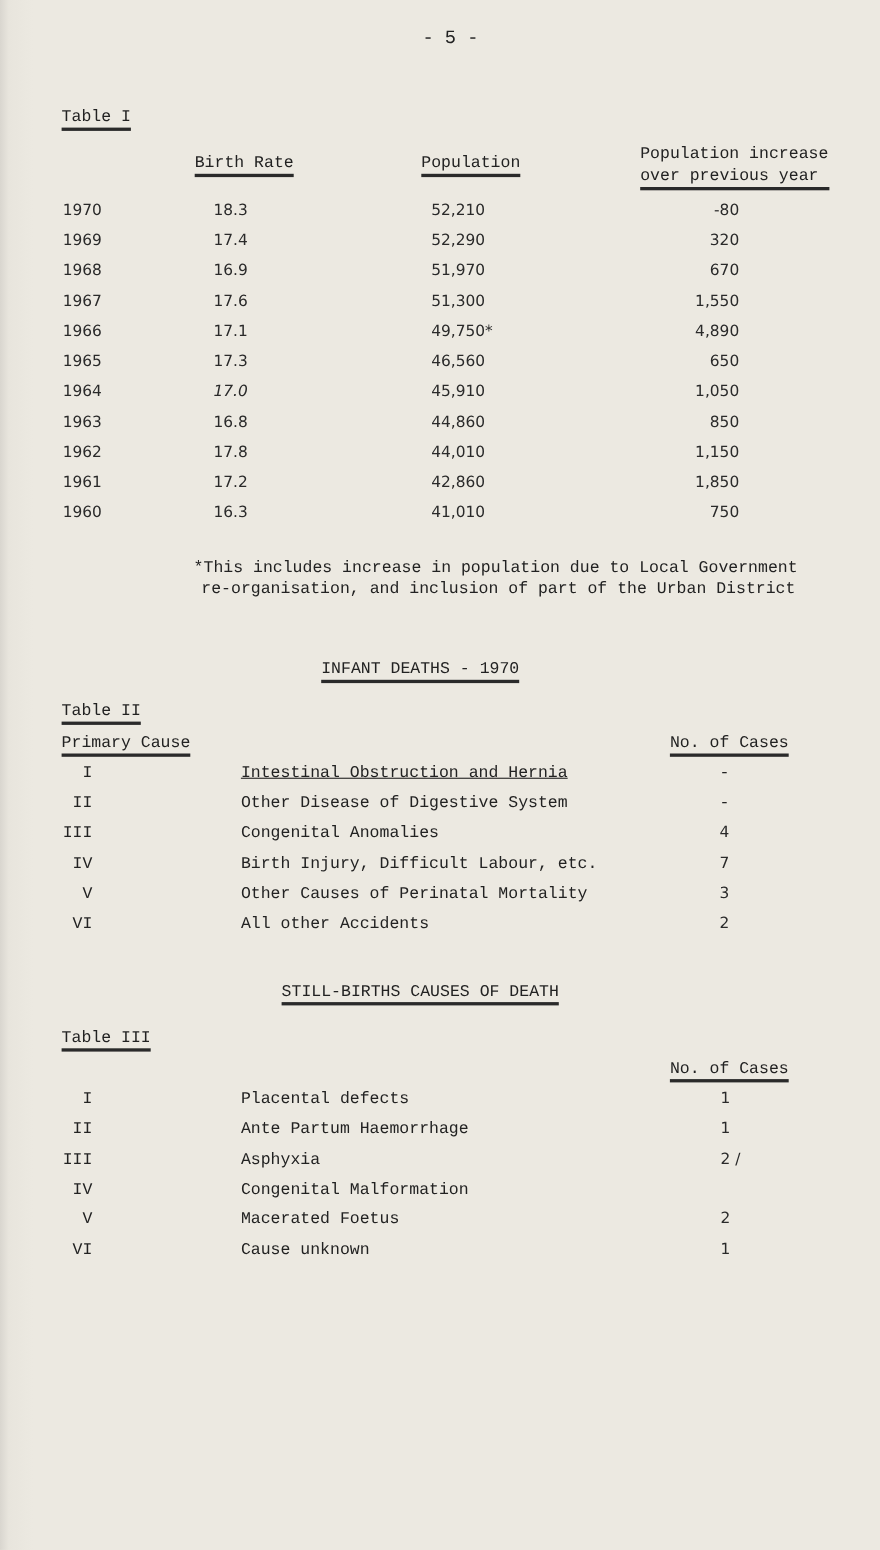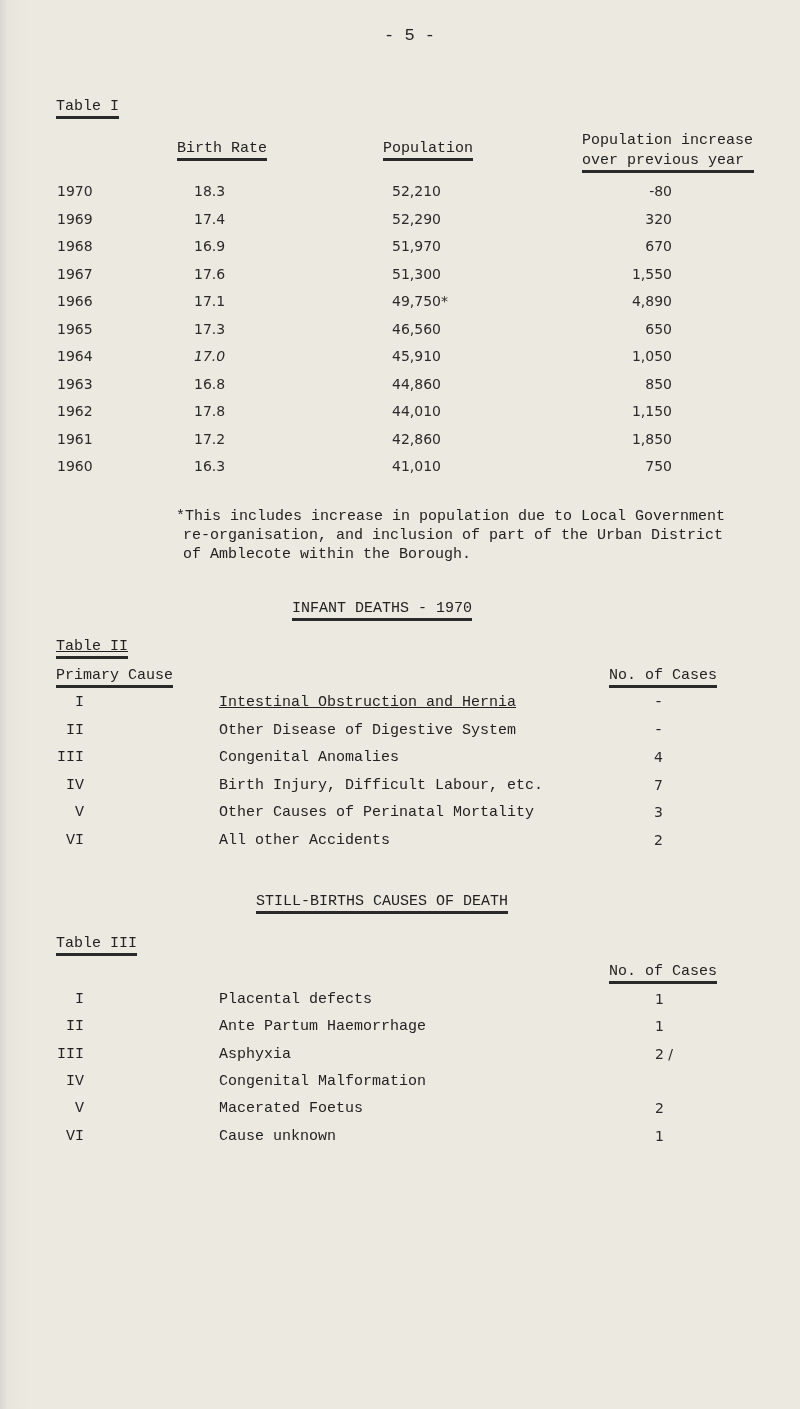--- a/index.html
+++ b/index.html
@@ -100,24 +100,23 @@
     <div class="row">
       <div class="abs cell" style="left:57px;top:458px;">1960</div>
       <div class="abs cell" style="left:194px;top:458px;">16.3</div>
       <div class="abs cell" style="left:392px;top:458px;">41,010</div>
       <div class="abs cell r" style="left:560px;width:112px;top:458px;">750</div>
     </div>
   </div>
 
   <div class="abs txt" style="left:176px;top:508px;">*This includes increase in population due to Local Government</div>
   <div class="abs txt" style="left:183px;top:527px;">re-organisation, and inclusion of part of the Urban District</div>
-  <div class="abs txt" style="left:183px;top:546px;">of Amblecote within the Borough.</div>
 
   <div class="abs txt ul" style="left:292px;top:600px;">INFANT DEATHS - 1970</div>
-  <div class="abs tbl-label ul" style="left:56px;top:638px;text-decoration:underline;">Table II</div>
+  <div class="abs tbl-label ul" style="left:56px;top:638px;">Table II</div>
   <div class="abs hdr ul" style="left:56px;top:667px;">Primary Cause</div>
   <div class="abs hdr ul" style="left:609px;top:667px;">No. of Cases</div>
 
   <div>
     <div>
       <div class="abs txt r" style="left:40px;width:44px;top:694px;">I</div>
       <div class="abs txt" style="left:219px;top:694px;text-decoration:underline;">Intestinal Obstruction and Hernia</div>
       <div class="abs txt" style="left:654px;top:694px;">-</div>
     </div>
     <div>

